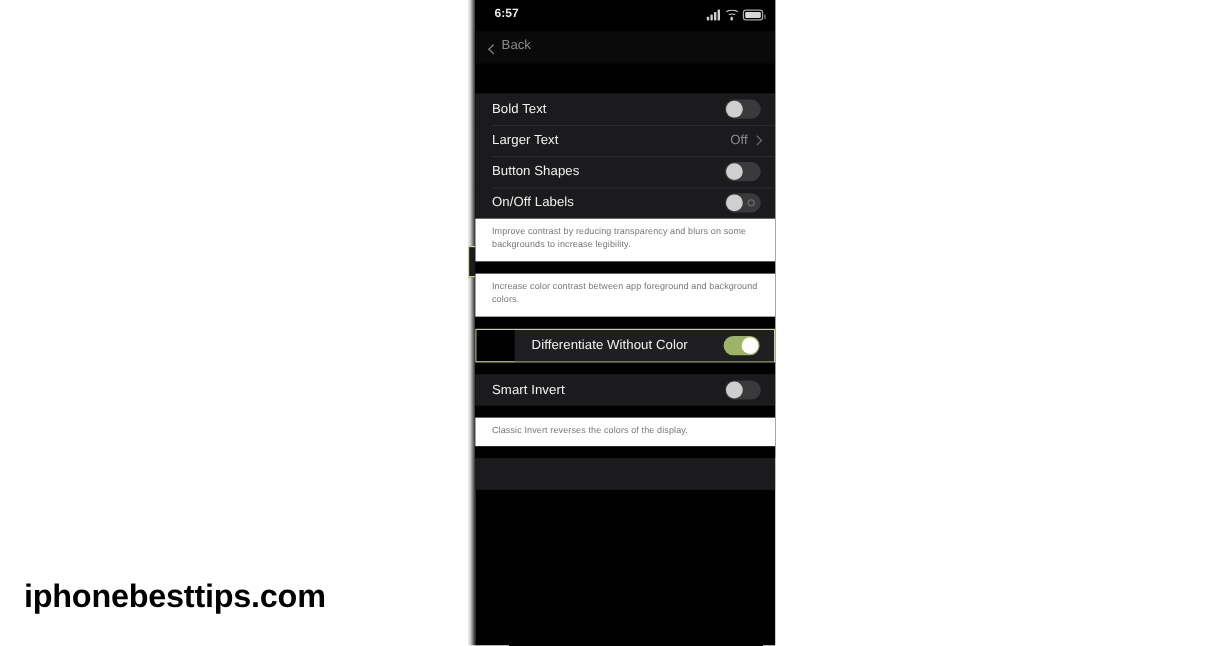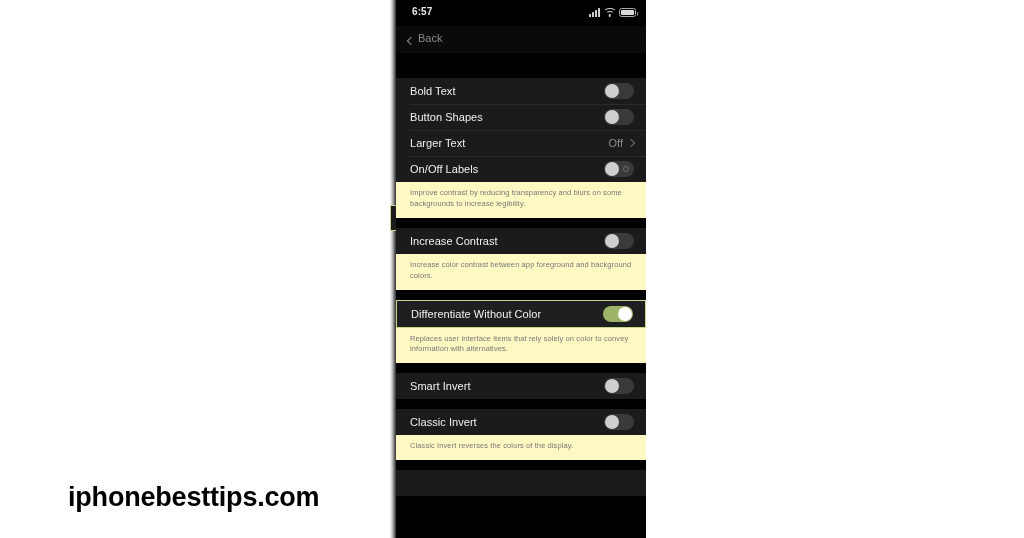--- a/index.html
+++ b/index.html
@@ -22,21 +22,20 @@
   
   #watermark {
     position: absolute;
     left: 20px;
     top: 482px;
     font-size: 27px;
     font-weight: bold;
     color: #000000;
     letter-spacing: -0.2px;
     white-space: nowrap;
-    margin-left: 48px;
   }
 
   
   #phone-frame {
     position: absolute;
     left: 368px;
     top: 0px;
     width: 256px;
     height: 381px;
     background: #000000;
@@ -241,34 +240,35 @@
     right: 5px;
     top: 4.5px;
     width: 6px; height: 6px;
     border: 1.2px solid #6a6a6c;
     border-radius: 50%;
     box-sizing: border-box;
   }
 
   
   .footer {
-    background: #fef9c3;
+    background: #ffffff;
     padding: 6px 14px 8px 14px;
     font-size: 7.5px;
     line-height: 1.45;
     color: #77777a;
     letter-spacing: 0.1px;
   }
   .spacer { background: #000000; height: 10px; }
 
   
   .highlight-wrap {
     position: relative;
     border: 1.5px solid #c3d68a;
     box-sizing: border-box;
+    padding-left: 32px;
   }
   .highlight-wrap .row { background: #1f1f21; }
 
   
   #edge-artifact {
     position: absolute;
     left: 0px;
     top: 205px;
     width: 6px;
     height: 26px;
@@ -326,93 +326,72 @@
           <div class="group">
             <div class="row">
               <div class="row-label">Bold Text</div>
               <div class="row-right">
                 <div class="toggle">
                   <span class="knob"></span>
                 </div>
               </div>
             </div>
             <div class="row">
+              <div class="row-label">Larger Text</div>
+              <div class="row-right">
+                <span class="row-value">Off</span>
+                <span class="chev-right"></span>
+              </div>
+            </div>
+            <div class="row">
               <div class="row-label">Button Shapes</div>
               <div class="row-right">
                 <div class="toggle">
                   <span class="knob"></span>
                 </div>
-              </div>
-            </div>
-            <div class="row">
-              <div class="row-label">Larger Text</div>
-              <div class="row-right">
-                <span class="row-value">Off</span>
-                <span class="chev-right"></span>
               </div>
             </div>
             <div class="row">
               <div class="row-label">On/Off Labels</div>
               <div class="row-right">
                 <div class="toggle">
                   <span class="offmark"></span>
                   <span class="knob"></span>
                 </div>
               </div>
             </div>
           </div>
           <div class="footer"><span>Improve contrast by reducing transparency and blurs on some backgrounds to increase legibility.</span></div>
           <div class="spacer"></div>
-          <div class="group">
-            <div class="row">
-              <div class="row-label">Increase Contrast</div>
-              <div class="row-right">
-                <div class="toggle">
-                  <span class="knob"></span>
-                </div>
-              </div>
-            </div>
-          </div>
           <div class="footer"><span>Increase color contrast between app foreground and background colors.</span></div>
           <div class="spacer"></div>
           <div class="highlight-wrap">
             <div class="group">
               <div class="row">
                 <div class="row-label">Differentiate Without Color</div>
                 <div class="row-right">
                   <div class="toggle on">
                     <span class="knob"></span>
                   </div>
                 </div>
               </div>
             </div>
           </div>
-          <div class="footer"><span>Replaces user interface items that rely solely on color to convey information with alternatives.</span></div>
           <div class="spacer"></div>
           <div class="group">
             <div class="row">
               <div class="row-label">Smart Invert</div>
               <div class="row-right">
                 <div class="toggle">
                   <span class="knob"></span>
                 </div>
               </div>
             </div>
           </div>
           <div class="spacer"></div>
-          <div class="group">
-            <div class="row">
-              <div class="row-label">Classic Invert</div>
-              <div class="row-right">
-                <div class="toggle">
-                  <span class="knob"></span>
-                </div>
-              </div>
-            </div>
-          </div>
           <div class="footer"><span>Classic Invert reverses the colors of the display.</span></div>
           <div class="spacer"></div>
           <div class="group">
             <div class="row"></div>
           </div>
         </div>
 
     </div>
 
     <div id="edge-artifact"></div>

